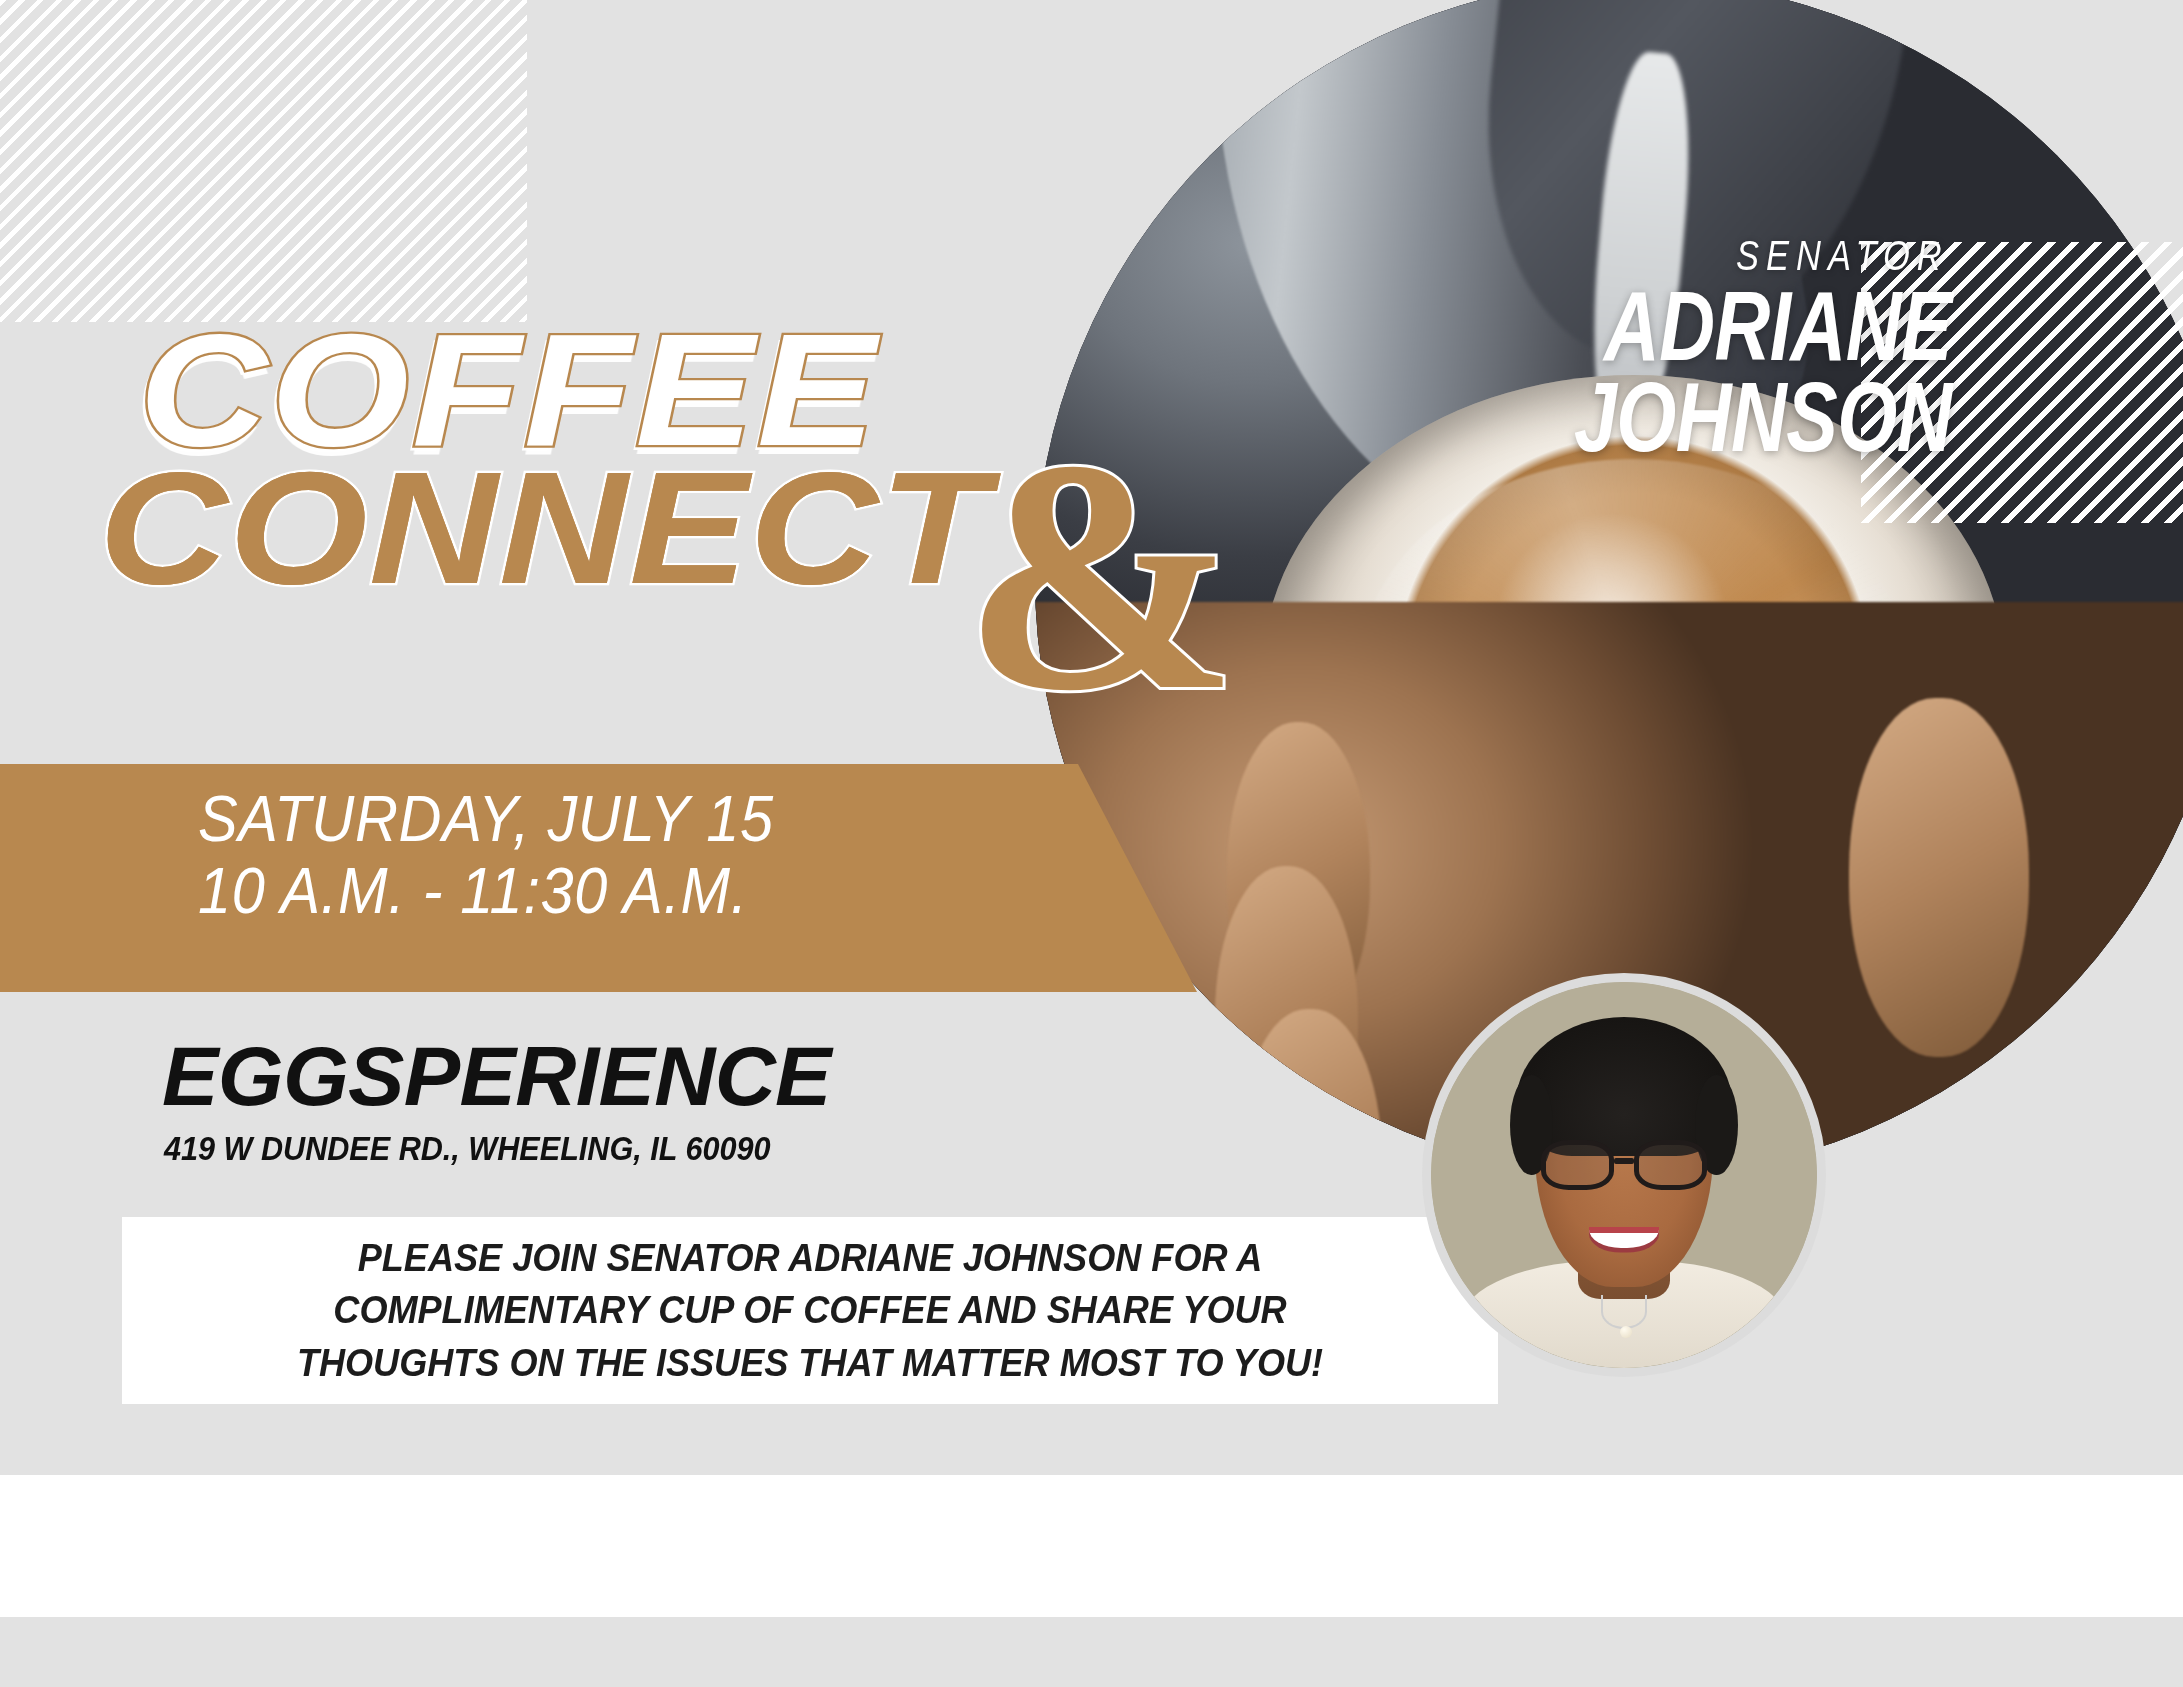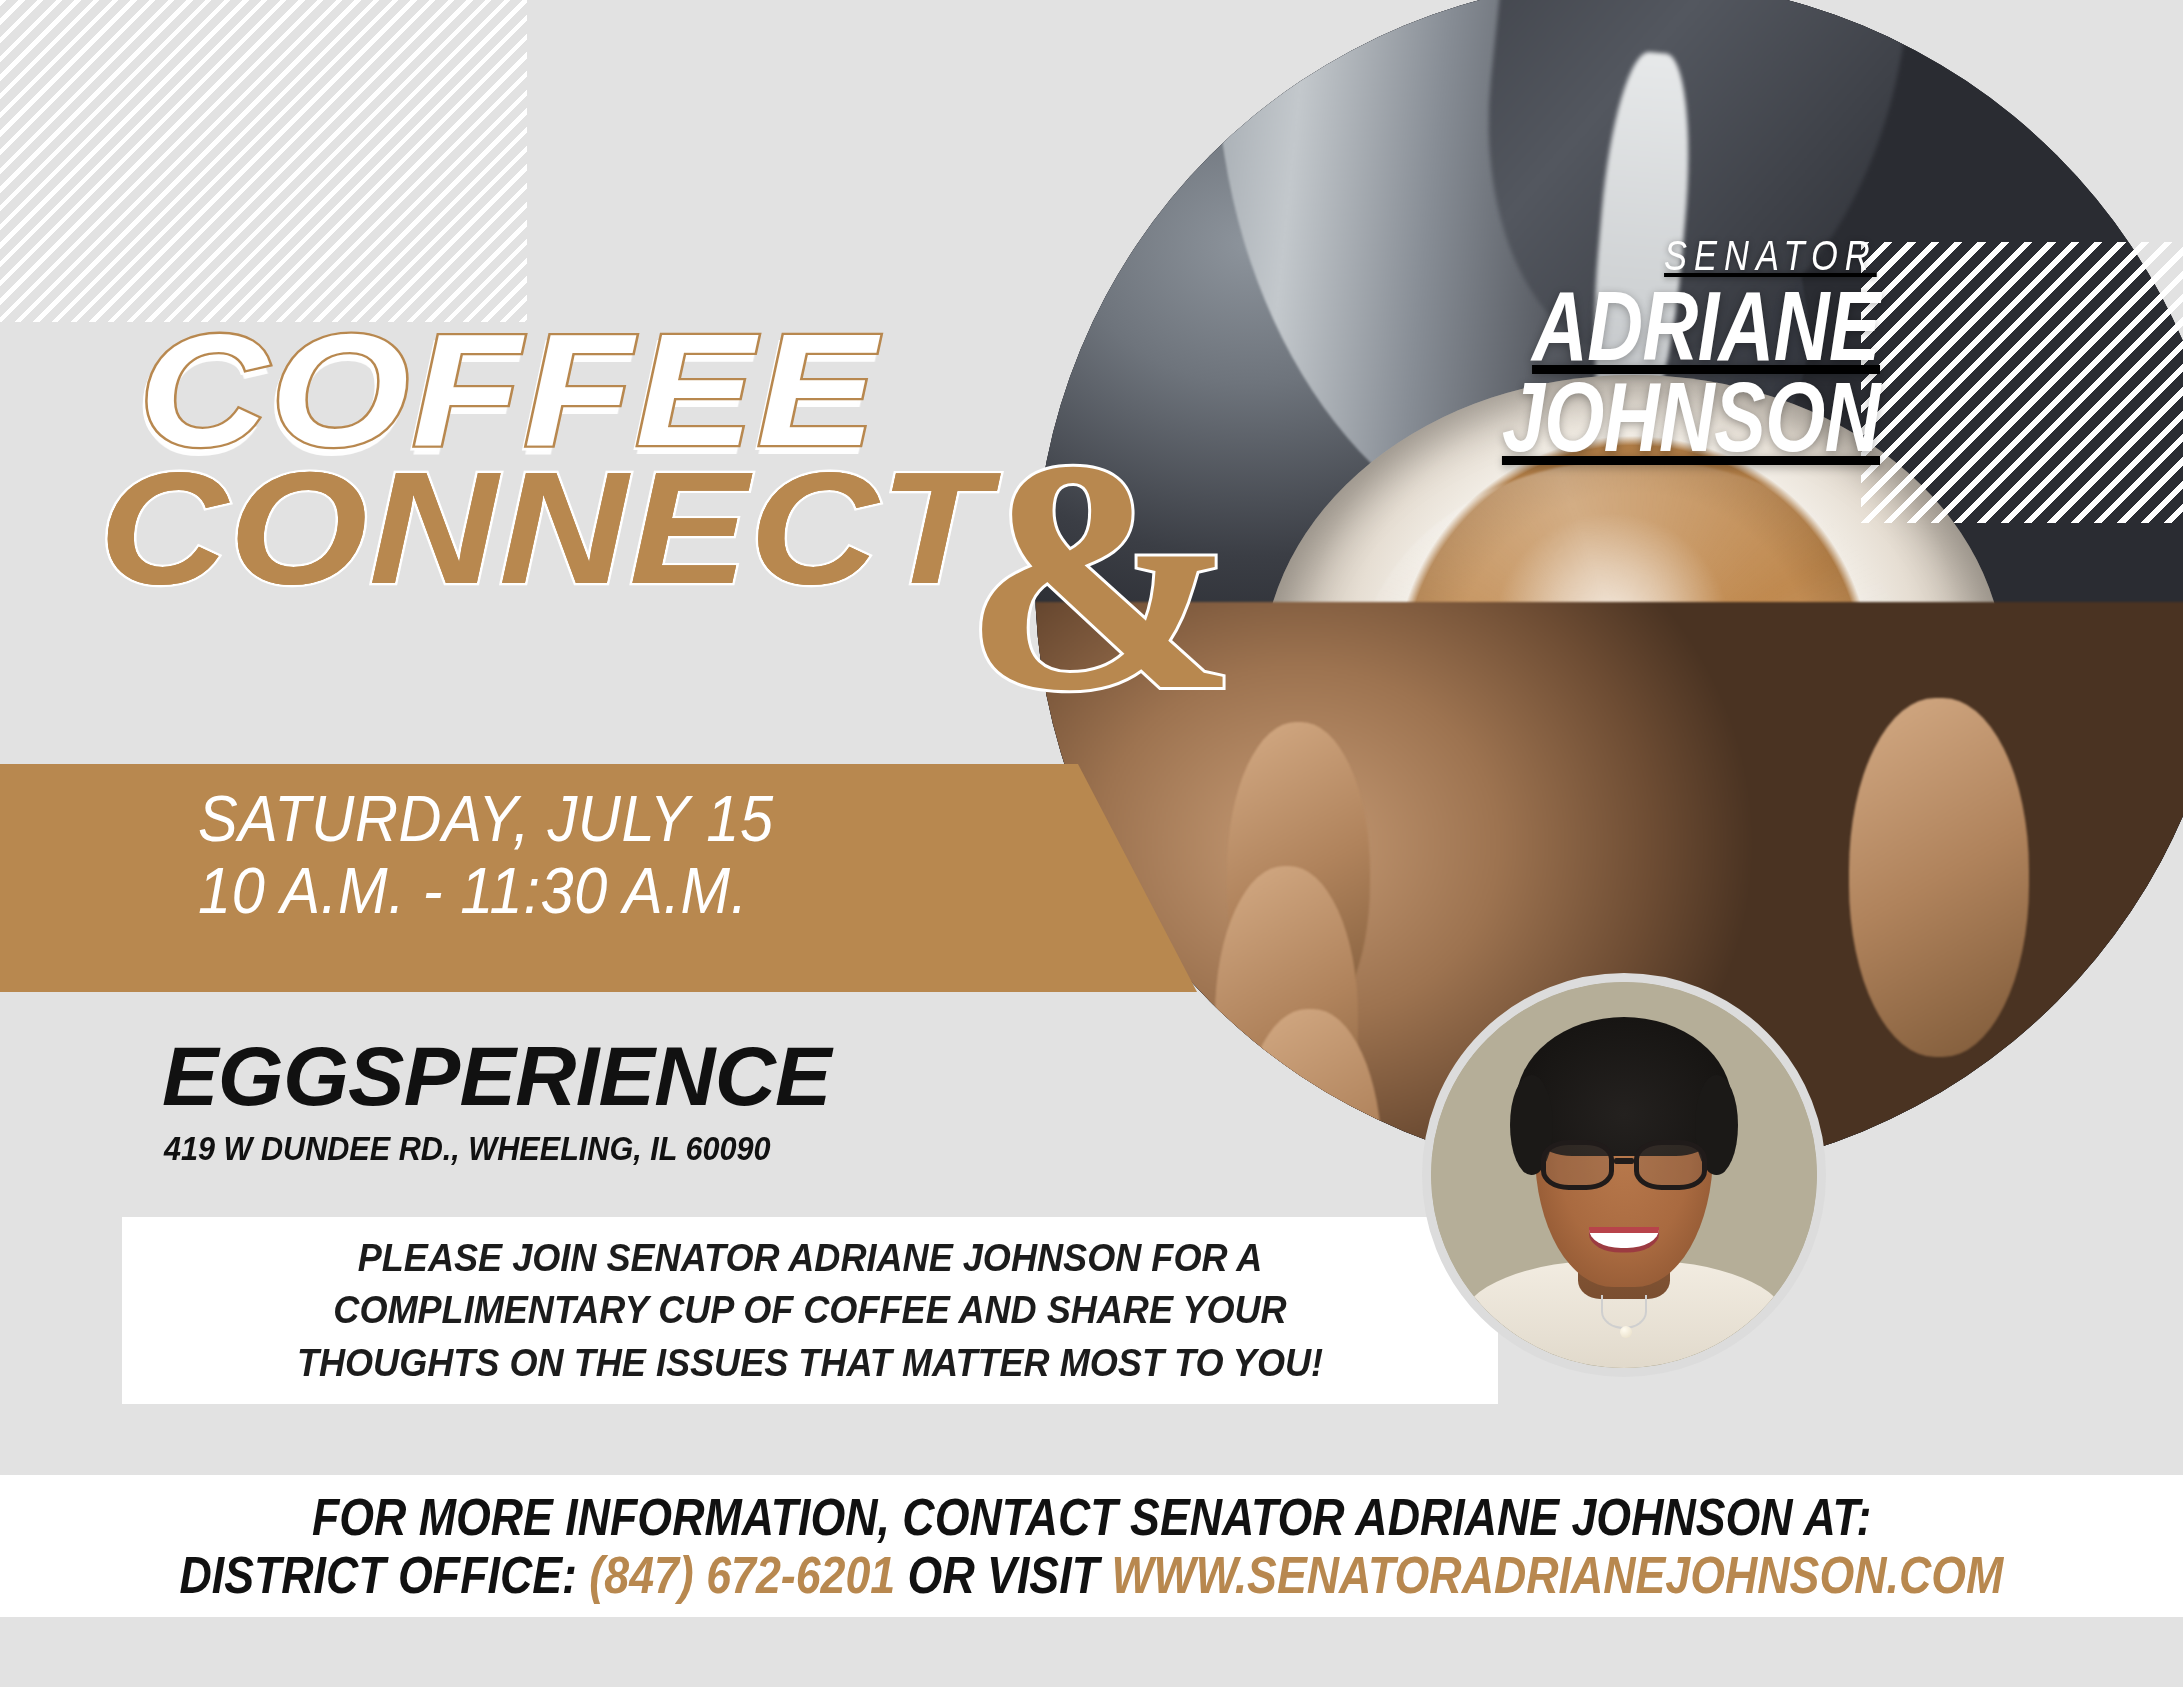--- a/index.html
+++ b/index.html
@@ -101,21 +101,21 @@
 
   
   .stripes-dark{
     position:absolute;left:1861px;top:242px;width:322px;height:281px;
     background-image:repeating-linear-gradient(135deg,
         #ffffff 0px, #ffffff 6px,
         rgba(0,0,0,0) 6px, rgba(0,0,0,0) 16.5px);
   }
 
   
-  .name-block{position:absolute;left:1377px;top:232px;width:503px;text-align:right;z-index:6;text-decoration:underline;}
+  .name-block{position:absolute;left:1449px;top:232px;width:503px;text-align:right;z-index:6;}
   .senator-kicker{
     color:#fff;font-size:42px;letter-spacing:8.6px;
     font-weight:400;font-style:italic;
     font-family:"Liberation Sans", sans-serif;
     transform:scaleX(.82);transform-origin:right center;
     padding-right:4px;
     text-shadow:0 1.3px 6.6px rgba(0,0,0,.35);
   }
   .senator-name{
     color:#fff;font-weight:700;font-style:italic;
@@ -374,24 +374,15 @@
         <div class="hs-lens l"></div>
         <div class="hs-lens r"></div>
         <div class="hs-bridge"></div>
       </div>
       <div class="hs-mouth"></div>
       <div class="hs-necklace"></div>
       <div class="hs-pearl"></div>
     </div>
   </div>
 
-  <div class="footer">
-    <div class="f-line1">FOR MORE INFORMATION, CONTACT SENATOR ADRIANE JOHNSON AT:</div>
-    <div class="f-line2">
-      <span>DISTRICT OFFICE:</span>
-      <span class="gold-txt">(847) 672-6201</span>
-      <span>OR VISIT</span>
-      <span class="gold-txt">WWW.SENATORADRIANEJOHNSON.COM</span>
-    </div>
-  </div>
 
 </div>
 
 
 </body></html>

